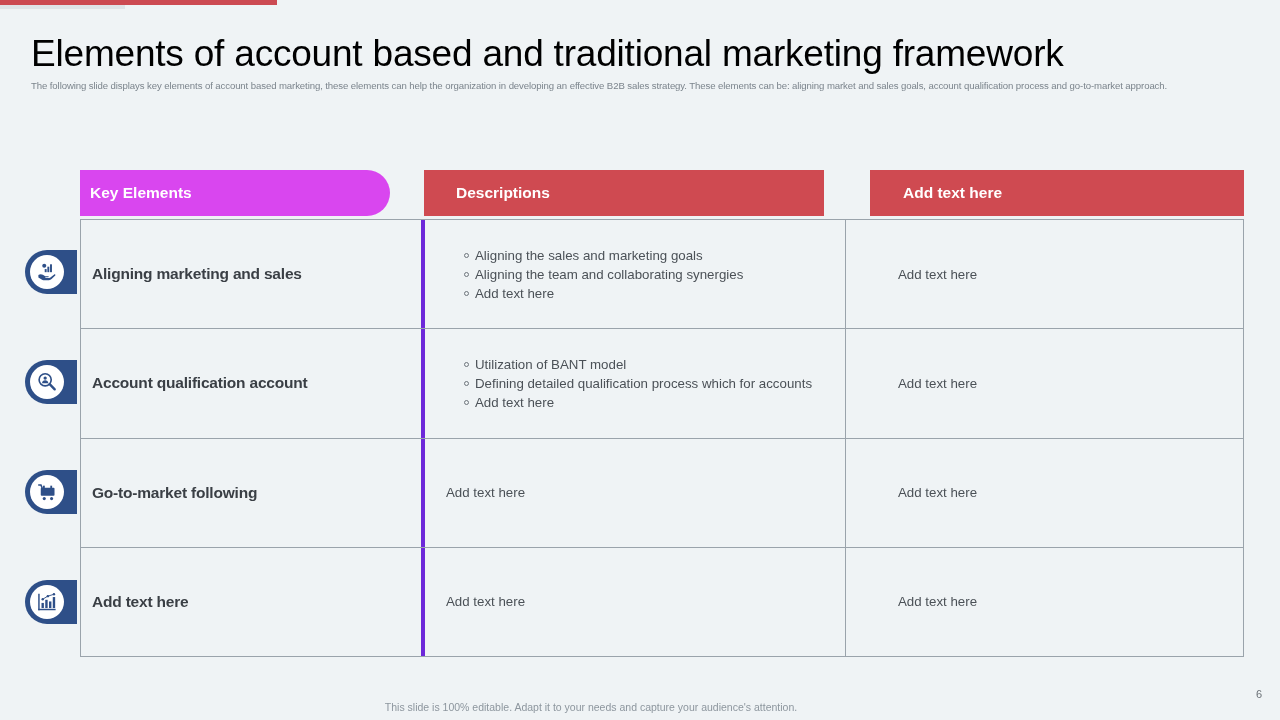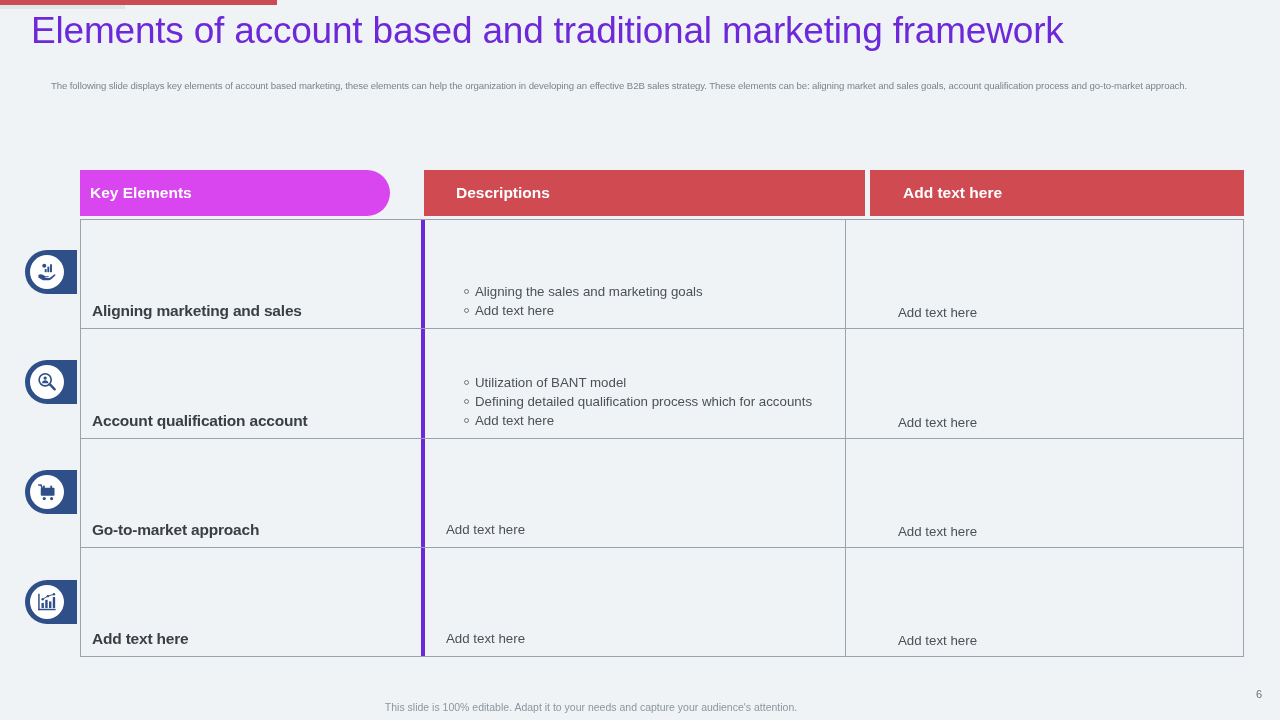--- a/index.html
+++ b/index.html
@@ -25,38 +25,37 @@
   #top-bar-grey {
     position: absolute;
     left: 0; top: 5px;
     width: 125px; height: 4px;
     background: #dfe4e8;
   }
 
   
   #slide-title {
     position: absolute;
-    left: 31px; top: 8px;
+    left: 31px; top: 31px;
     width: 1210px;
     font-size: 37px;
     font-weight: 400;
     letter-spacing: -0.2px;
-    color: #6d28d9;
+    color: #000000;
     line-height: 46px;
     white-space: nowrap;
   }
   #slide-subtitle {
     position: absolute;
     left: 31px; top: 79px;
     width: 1160px;
     font-size: 9.6px;
     line-height: 13.5px;
     color: #7b848c;
     letter-spacing: -0.1px;
-    margin-left: 20px;
   }
 
   
   #header-row {
     position: absolute;
     left: 80px; top: 170px;
     width: 1164px;
     height: 46px;
   }
   .hdr {
@@ -73,21 +72,21 @@
   .hdr-label { padding-left: 0; }
   #hdr-key {
     left: 0;
     width: 310px;
     background: #d946ef;
     border-radius: 0 23px 23px 0;
     padding-left: 10px;
   }
   #hdr-desc {
     left: 344px;
-    width: 441px;
+    width: 400px;
     background: #cf4a51;
     padding-left: 32px;
   }
   #hdr-add {
     left: 790px;
     width: 374px;
     background: #cf4a51;
     padding-left: 33px;
   }
 
@@ -106,21 +105,21 @@
     display: flex;
     flex: 1 1 0;
     border-bottom: 1px solid #9aa3ab;
     box-sizing: border-box;
   }
   .trow:last-child { border-bottom: none; }
 
   .cell {
     box-sizing: border-box;
     display: flex;
-    align-items: flex-end;
+    align-items: center;
     padding: 8px 14px;
   }
   .cell-key {
     width: 344px;
     border-right: 4px solid #6d28d9;
     font-size: 15.5px;
     font-weight: bold;
     color: #3a3f45;
     padding-left: 11px;
     letter-spacing: -0.2px;
@@ -276,40 +275,41 @@
   </div>
 </div>
 
 <div id="table">
 
   <div class="trow">
     <div class="cell cell-key">Aligning marketing and sales</div>
     <div class="cell cell-desc">
       <ul class="bullets">
         <li>Aligning the sales and marketing goals</li>
+        <li>Aligning the team and collaborating synergies</li>
         <li>Add text here</li>
       </ul>
     </div>
     <div class="cell cell-add">Add text here</div>
   </div>
 
   <div class="trow">
     <div class="cell cell-key">Account qualification account</div>
     <div class="cell cell-desc">
       <ul class="bullets">
         <li>Utilization of BANT model</li>
         <li>Defining detailed qualification process which for accounts</li>
         <li>Add text here</li>
       </ul>
     </div>
     <div class="cell cell-add">Add text here</div>
   </div>
 
   <div class="trow">
-    <div class="cell cell-key">Go-to-market approach</div>
+    <div class="cell cell-key">Go-to-market following</div>
     <div class="cell cell-desc">
       <span class="plain-text">Add text here</span>
     </div>
     <div class="cell cell-add">Add text here</div>
   </div>
 
   <div class="trow">
     <div class="cell cell-key">Add text here</div>
     <div class="cell cell-desc">
       <span class="plain-text">Add text here</span>

